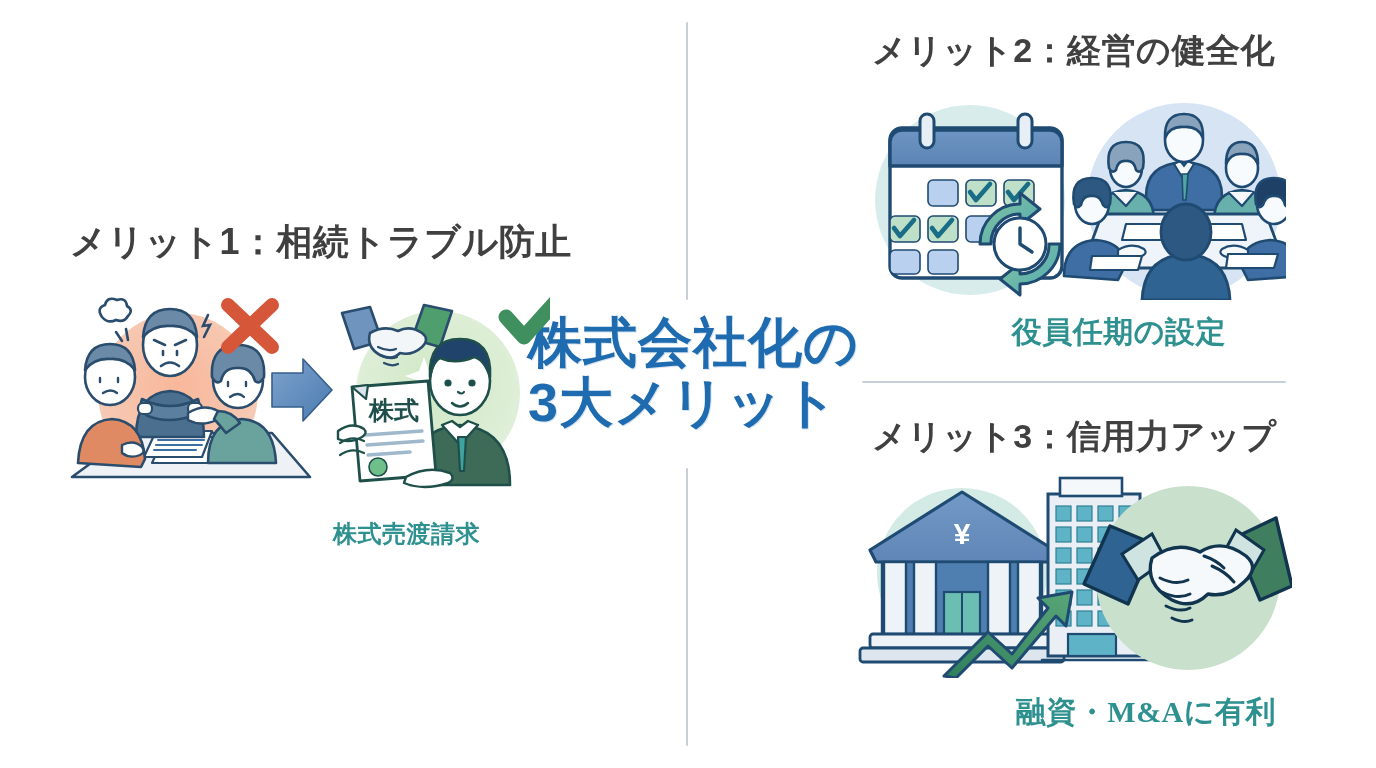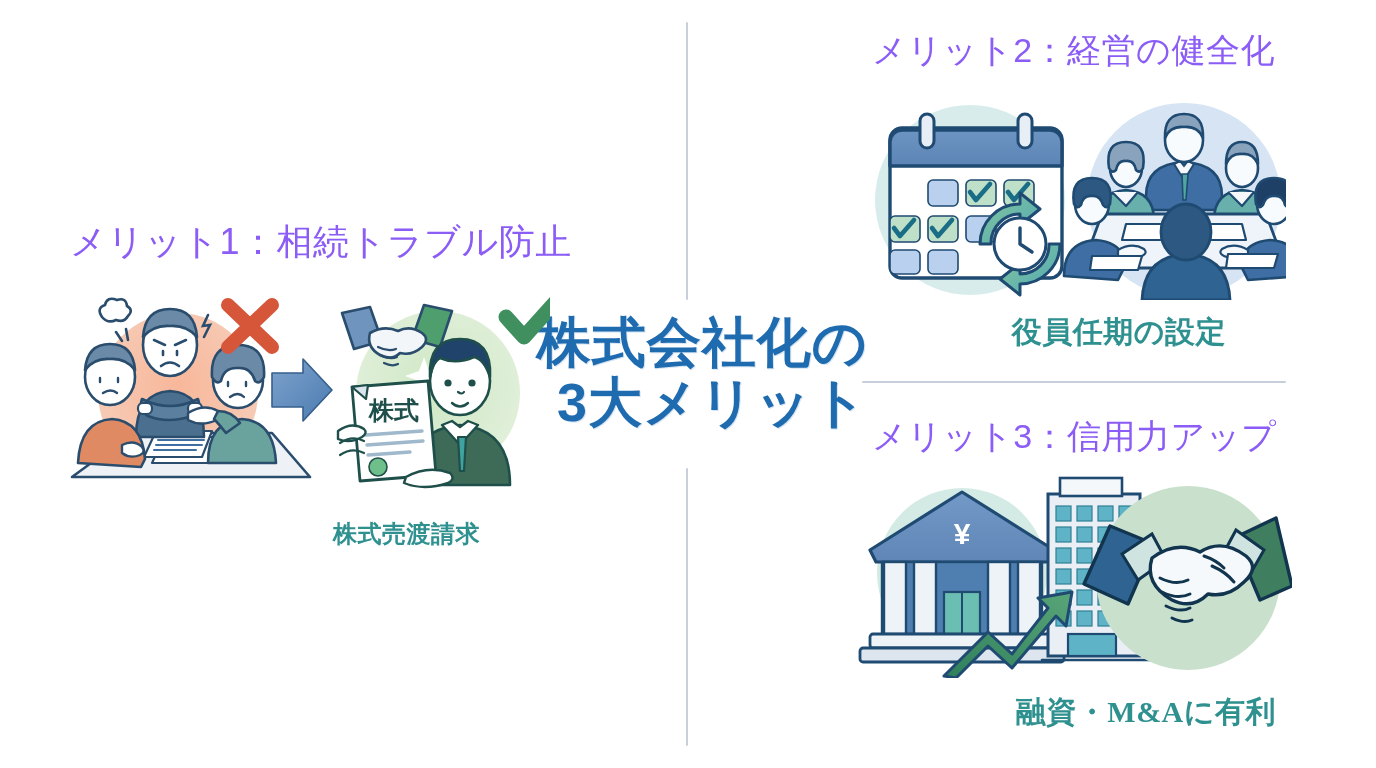--- a/index.html
+++ b/index.html
@@ -15,38 +15,38 @@
   .v-divider {
     position: absolute; width: 2px; background: #c7d0da; border-radius: 2px;
   }
   .h-divider {
     position: absolute; height: 2px; background: #c7d0da; border-radius: 2px;
   }
 
   
   .merit-heading {
     position: absolute;
-    color: #8b5cf6;
-    font-weight: 400;
+    color: #404040;
+    font-weight: 700;
     white-space: nowrap;
     letter-spacing: 0.5px;
   }
   .sub-label {
     position: absolute;
     color: #2f9090;
     font-weight: 700;
     white-space: nowrap;
     text-align: right;
     letter-spacing: 0.5px;
   }
   
   #center-title {
     position: absolute;
     left: 528px; top: 312px; width: 340px;
-    text-align: right;
+    text-align: left;
     color: #1f6bb0;
     font-weight: 700;
     font-size: 54px;
     line-height: 1.12;
     letter-spacing: 1px;
     text-shadow: 1px 1px 0 rgba(180,205,230,.55);
   }
   #center-title .line { display: block; }
 
   

